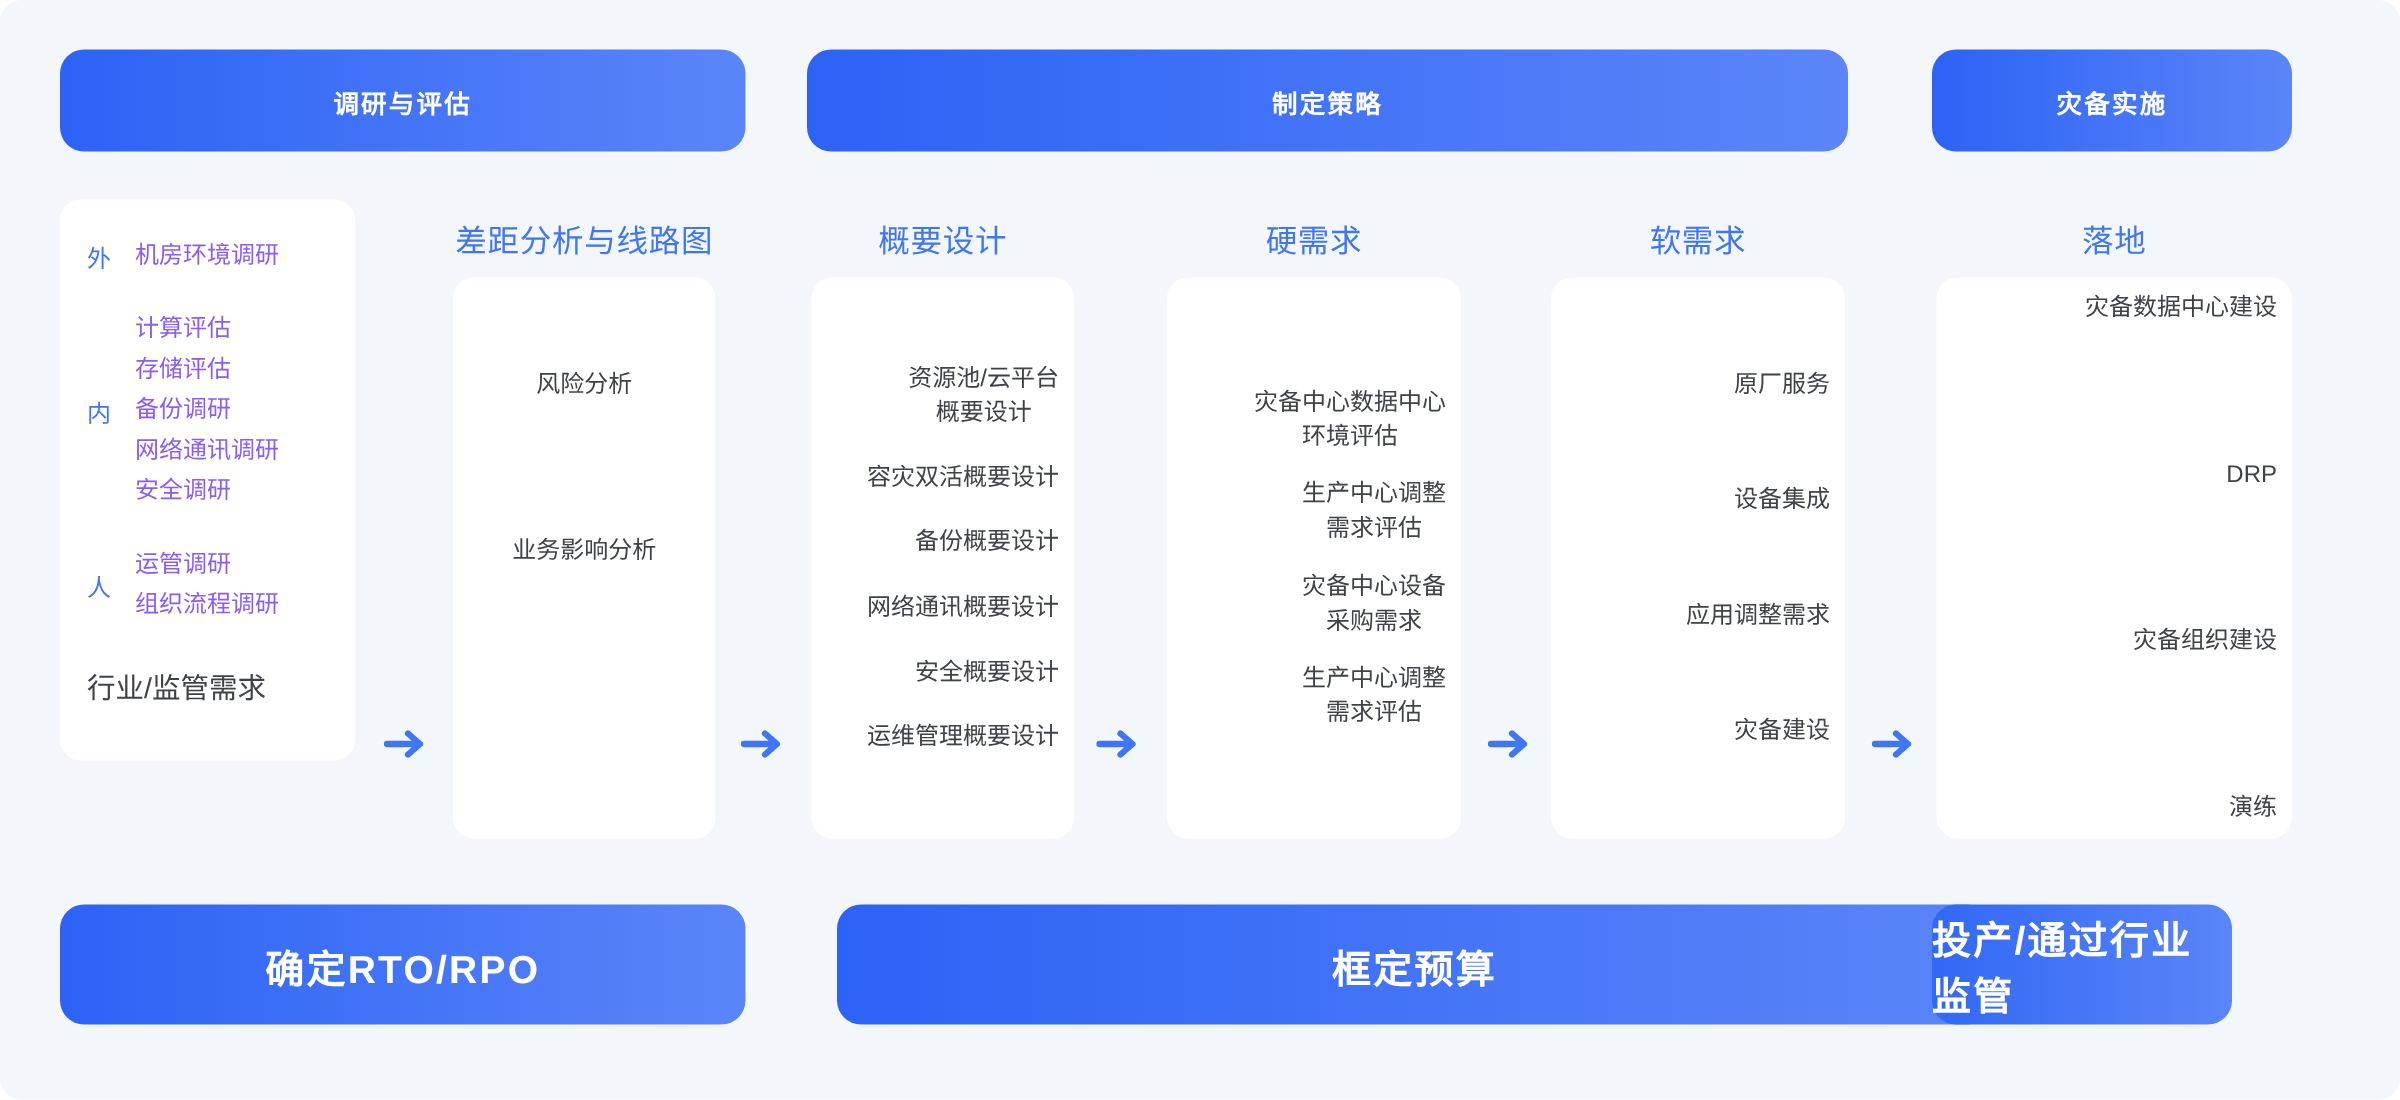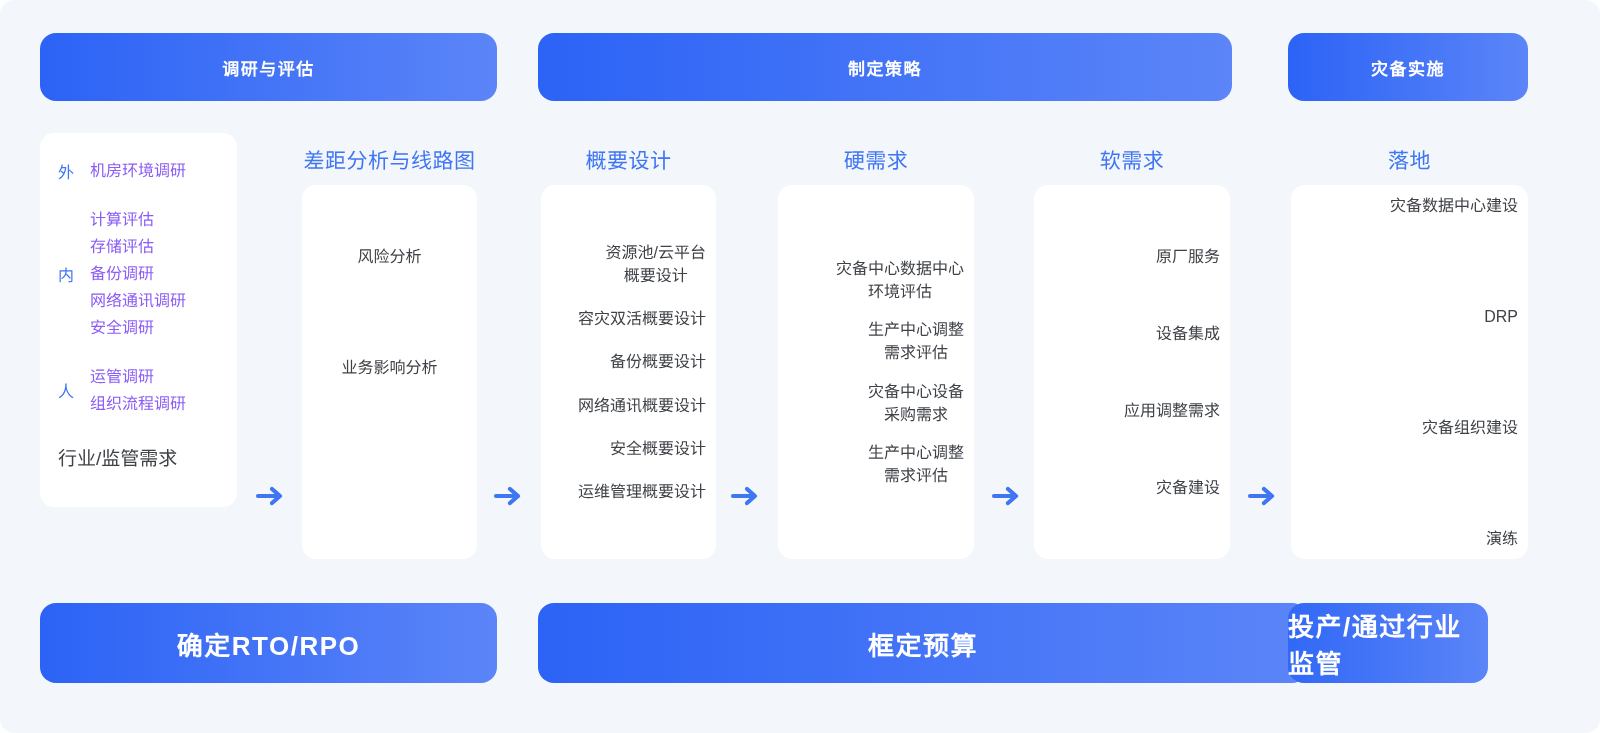--- a/index.html
+++ b/index.html
@@ -83,21 +83,21 @@
     font-weight: bold;
     letter-spacing: 1.5px;
   }
 
   .outcome-1 {
     left: 40px;
     width: 457px;
     background: linear-gradient(90deg, #2c63f6 0%, #5b85f8 100%);
   }
   .outcome-2 {
-    left: 538px;
+    left: 558px;
     width: 770px;
     background: linear-gradient(90deg, #2c63f6 0%, #5b85f8 100%);
   }
   .outcome-3 {
     left: 1288px;
     width: 200px;
     background: linear-gradient(90deg, #3168f6 0%, #5b85f8 100%);
   }
 
   

